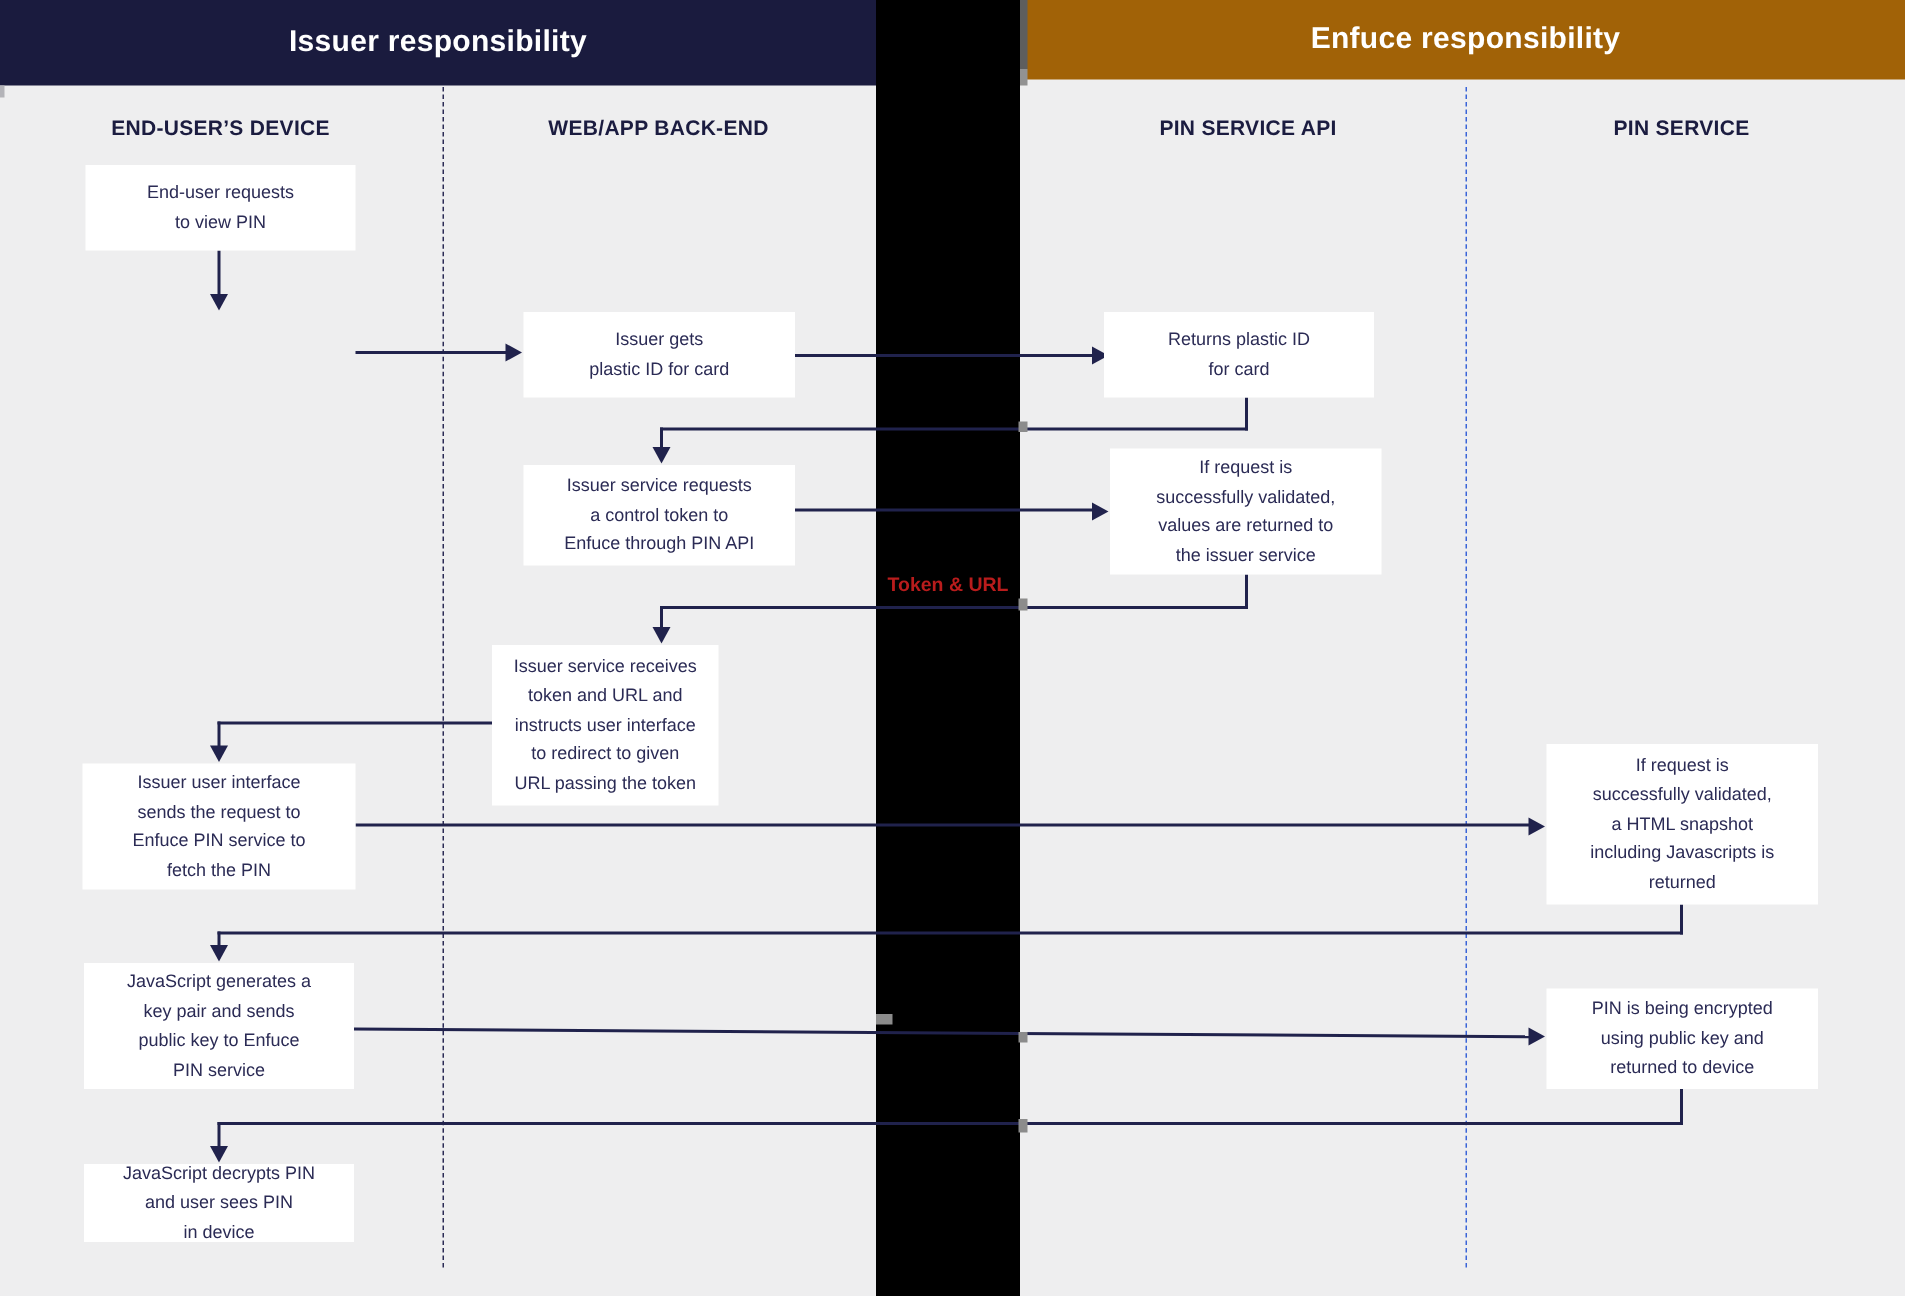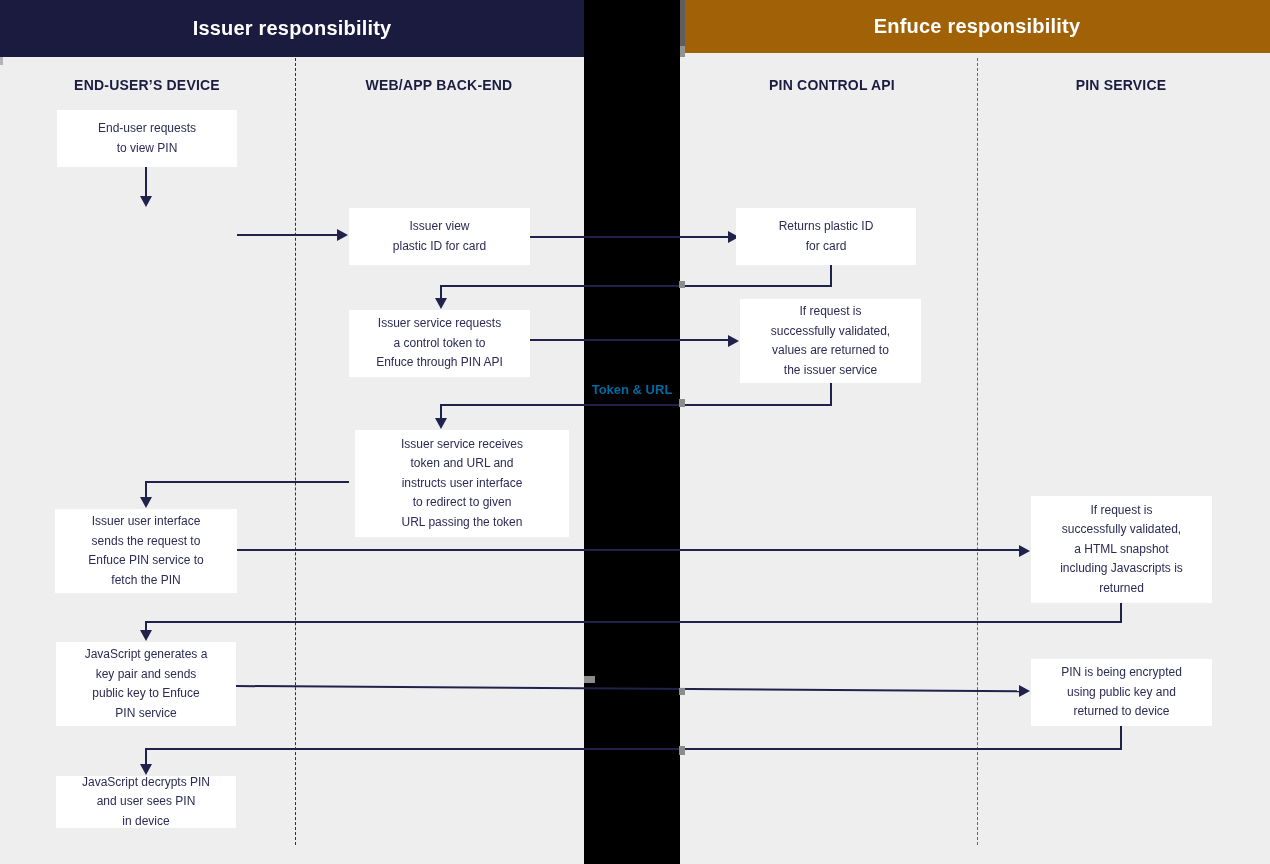--- a/index.html
+++ b/index.html
@@ -28,42 +28,42 @@
   .arr-right{border-top:6px solid transparent;border-bottom:6px solid transparent;
              border-left:11px solid #20224c;border-right:0;}
   .node{
     position:absolute;background:#ffffff;color:#2b2b55;
     display:flex;align-items:center;justify-content:center;text-align:center;
     white-space:pre-line;font-size:12px;line-height:19.5px;z-index:5;
   }
   .band{position:absolute;left:584px;top:0;width:96px;height:864px;background:#000000;z-index:3;}
   .band-label{
     position:absolute;left:586px;top:382px;width:92px;text-align:center;
-    font-size:13px;font-weight:bold;color:#0369a1;z-index:6;
+    font-size:13px;font-weight:bold;color:#b91c1c;z-index:6;
   }
   .scroll-strip-dark{position:absolute;left:680px;top:0;width:5px;height:46px;background:#5e5e5e;z-index:6;}
   .scroll-strip-light{position:absolute;left:680px;top:46px;width:5px;height:11px;background:#929292;z-index:6;}
   .edge-nub{position:absolute;background:#8c8c8c;z-index:5;}
   .left-tick{position:absolute;left:0;top:57px;width:3px;height:8px;background:#b3b3b8;z-index:2;}
 </style>
 </head>
 <body>
 
 <div class="stage">
 
   <div class="hdr hdr-issuer">
     <span>Issuer responsibility</span>
   </div>
   <div class="hdr hdr-enfuce">
     <span>Enfuce responsibility</span>
   </div>
 
   <div class="lane-label" style="left:27px">END-USER’S DEVICE</div>
   <div class="lane-label" style="left:319px">WEB/APP BACK-END</div>
-  <div class="lane-label" style="left:712px">PIN CONTROL API</div>
+  <div class="lane-label" style="left:712px">PIN SERVICE API</div>
   <div class="lane-label" style="left:1001px">PIN SERVICE</div>
 
   <div class="vdash vdash-issuer" style="left:295px"></div>
   <div class="vdash vdash-enfuce" style="left:977px"></div>
 
   <div class="vline" style="left:145px;top:167px;height:32px"></div>
   <div class="arr arr-down" style="left:140px;top:196px"></div>
 
   <div class="hline" style="left:237px;top:234px;width:101px"></div>
   <div class="arr arr-right" style="left:337px;top:229px"></div>
@@ -111,32 +111,32 @@
   <div class="edge-nub" style="left:679px;top:281px;width:6px;height:7px"></div>
   <div class="edge-nub" style="left:679px;top:399px;width:6px;height:8px"></div>
   <div class="edge-nub" style="left:584px;top:676px;width:11px;height:7px"></div>
   <div class="edge-nub" style="left:679px;top:688px;width:6px;height:7px"></div>
   <div class="edge-nub" style="left:679px;top:746px;width:6px;height:9px"></div>
 
   <div class="band-label">Token &amp; URL</div>
 
   <div class="node" style="left:57px;top:110px;width:180px;height:57px">End-user requests
 to view PIN</div>
-  <div class="node" style="left:349px;top:208px;width:181px;height:57px">Issuer view
+  <div class="node" style="left:349px;top:208px;width:181px;height:57px">Issuer gets
 plastic ID for card</div>
   <div class="node" style="left:736px;top:208px;width:180px;height:57px">Returns plastic ID
 for card</div>
   <div class="node" style="left:349px;top:310px;width:181px;height:67px">Issuer service requests
 a control token to
 Enfuce through PIN API</div>
   <div class="node" style="left:740px;top:299px;width:181px;height:84px">If request is
 successfully validated,
 values are returned to
 the issuer service</div>
-  <div class="node" style="left:355px;top:430px;width:214px;height:107px">Issuer service receives
+  <div class="node" style="left:328px;top:430px;width:151px;height:107px">Issuer service receives
 token and URL and
 instructs user interface
 to redirect to given
 URL passing the token</div>
   <div class="node" style="left:55px;top:509px;width:182px;height:84px">Issuer user interface
 sends the request to
 Enfuce PIN service to
 fetch the PIN</div>
   <div class="node" style="left:1031px;top:496px;width:181px;height:107px">If request is
 successfully validated,

